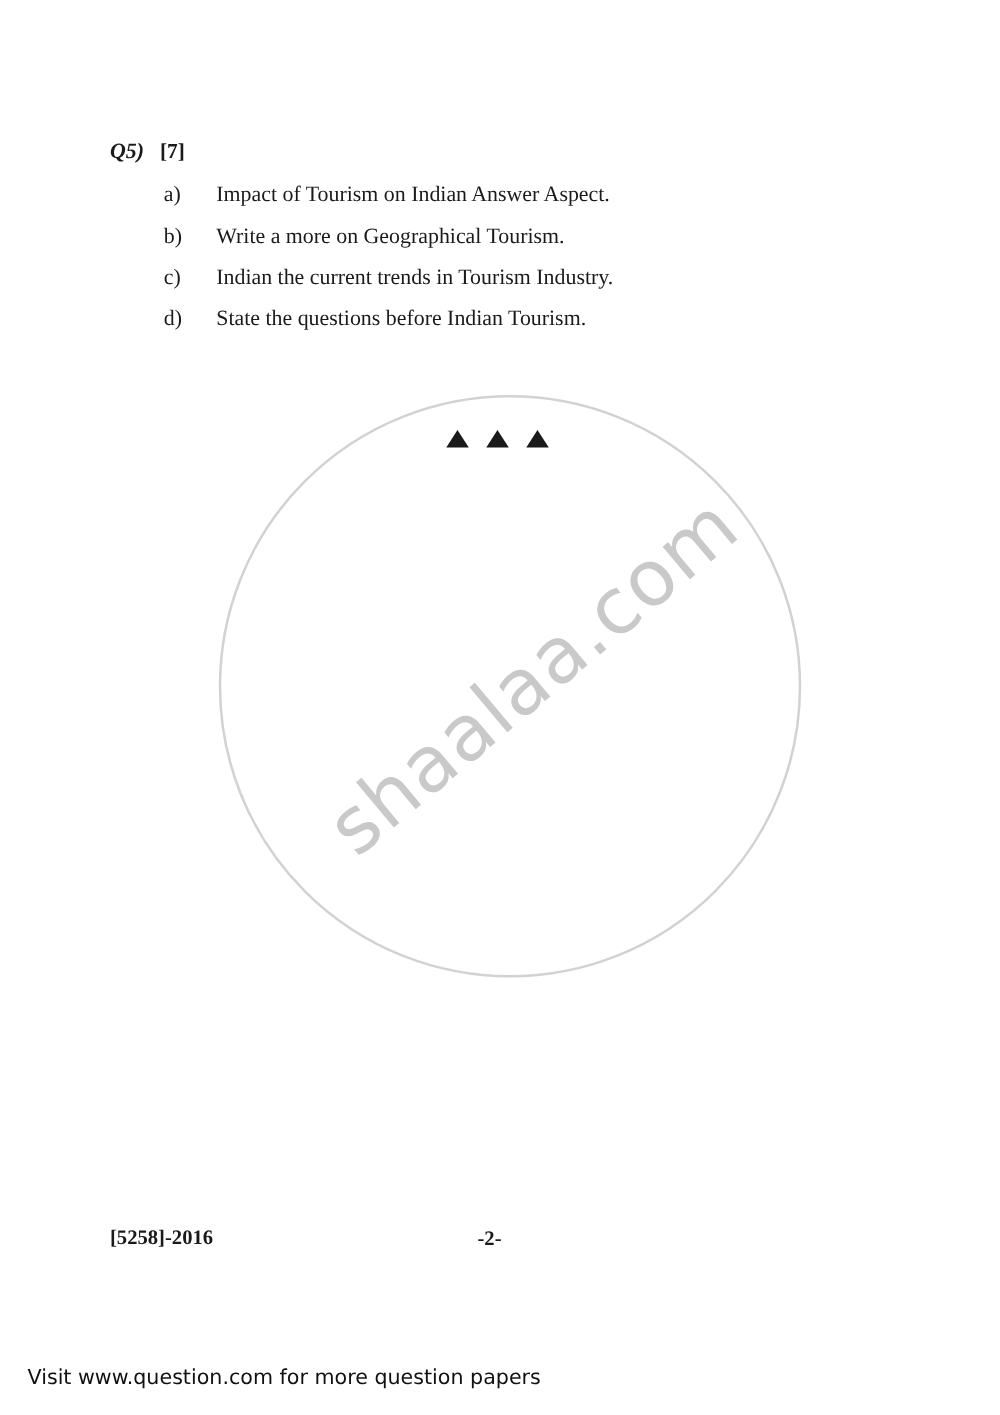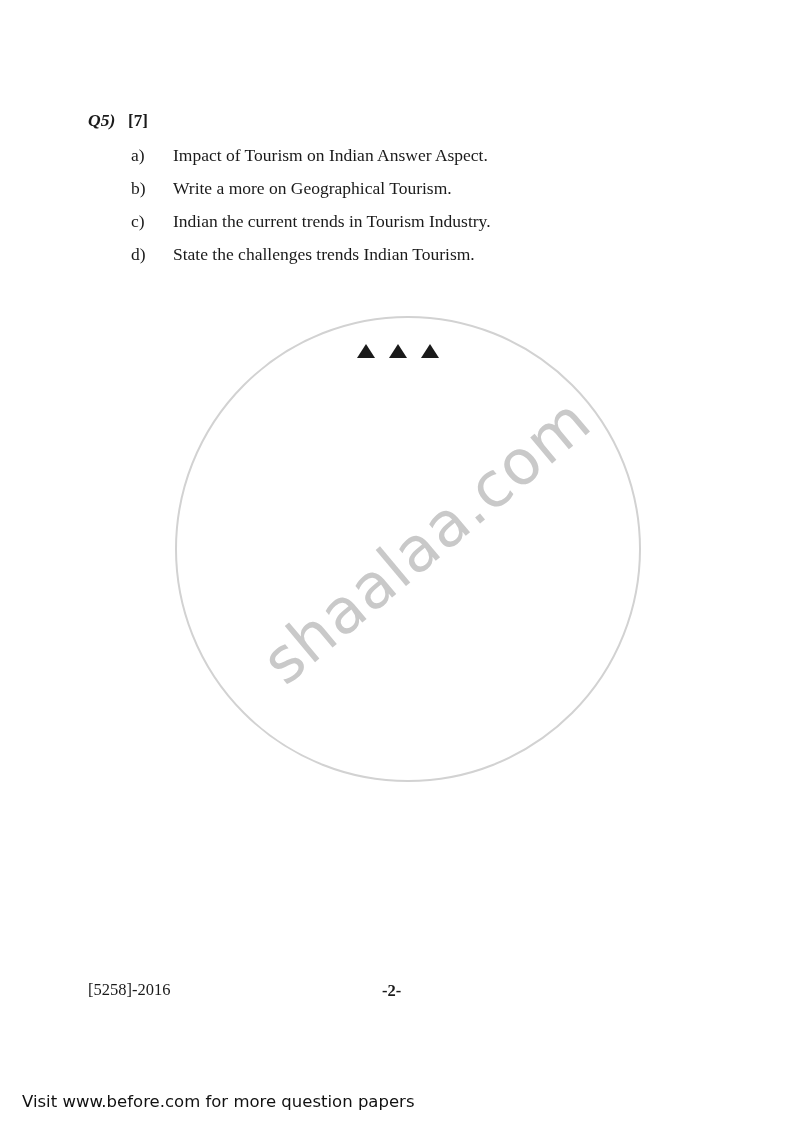--- a/index.html
+++ b/index.html
@@ -118,21 +118,21 @@
     border-right: 9px solid transparent;
     border-bottom: 14px solid #1a1a1a;
   }
 
   
   .footer-code {
     position: absolute;
     left: 88px;
     top: 980px;
     font-size: 16.5px;
-    font-weight: normal;
+    font-weight: bold;
   }
   .footer-page {
     position: absolute;
     left: 382px;
     top: 981px;
     font-size: 16.5px;
     font-weight: bold;
   }
   .footer-note {
     position: absolute;
@@ -167,28 +167,28 @@
       <div class="subitem">
         <span class="sublabel">b)</span>
         <span class="subtext">Write a more on Geographical Tourism.</span>
       </div>
       <div class="subitem">
         <span class="sublabel">c)</span>
         <span class="subtext">Indian the current trends in Tourism Industry.</span>
       </div>
       <div class="subitem">
         <span class="sublabel">d)</span>
-        <span class="subtext">State the challenges trends Indian Tourism.</span>
+        <span class="subtext">State the questions before Indian Tourism.</span>
       </div>
     </div>
   </div>
 
   <div class="ornaments">
     <span class="tri"></span>
     <span class="tri"></span>
     <span class="tri"></span>
   </div>
 
   <div class="footer-code">[5258]-2016</div>
   <div class="footer-page">-2-</div>
-  <div class="footer-note">Visit www.before.com for more question papers</div>
+  <div class="footer-note">Visit www.question.com for more question papers</div>
 
 </div>
 
 </body></html>

